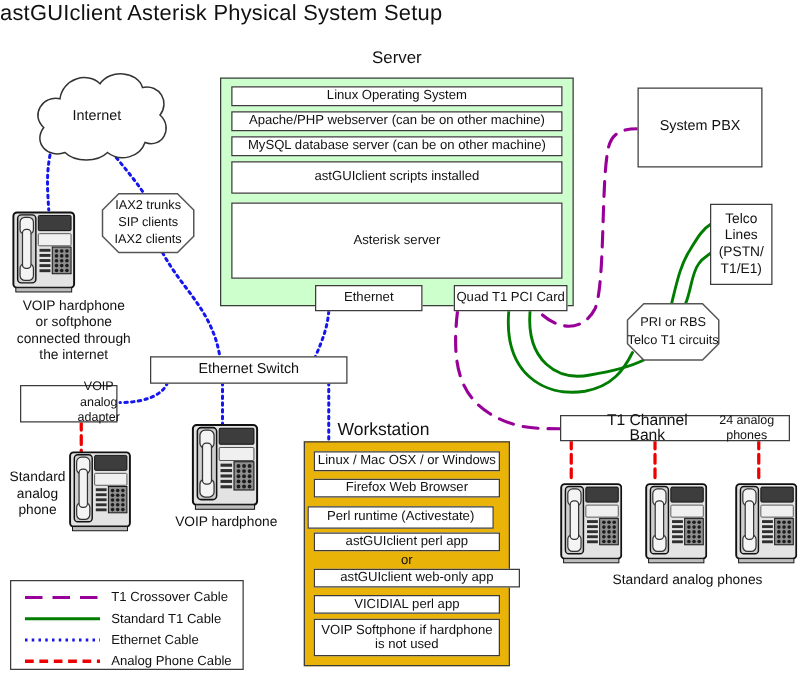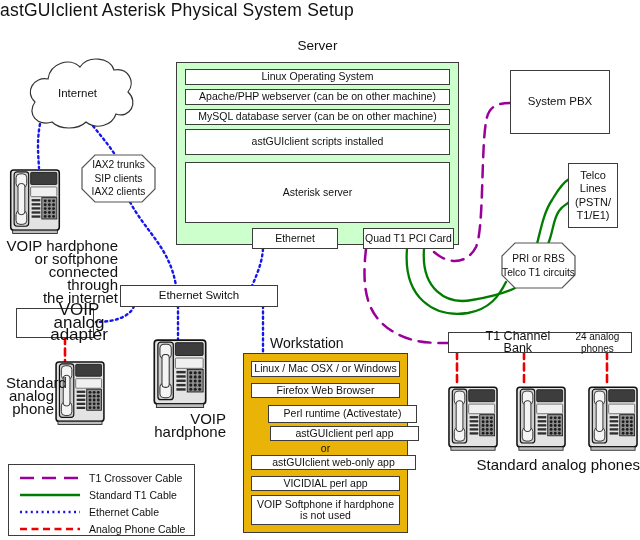--- a/index.html
+++ b/index.html
@@ -5,21 +5,21 @@
   html,body{margin:0;padding:0;background:#fff;}
   body{width:640px;height:540px;position:relative;overflow:hidden;
        font-family:"Liberation Sans", sans-serif;color:#111;}
   .abs{position:absolute;}
   .title{left:0;top:6;width:640;text-align:center;font-size:17.5px;letter-spacing:.2px;}
   .seclabel{text-align:center;font-size:13.5px;}
   .box{box-sizing:border-box;border:1px solid #3c3c3c;background:#fff;
        display:flex;align-items:center;justify-content:center;text-align:center;
        font-size:10.5px;line-height:11.5px;}
   .bigbox{box-sizing:border-box;border:1px solid #3c3c3c;}
-  .lbl{text-align:right;white-space:pre-line;font-size:15px;line-height:13px;}
+  .lbl{text-align:center;white-space:pre-line;font-size:11px;line-height:13px;}
   .octlbl{text-align:center;white-space:pre-line;font-size:10.2px;line-height:13.5px;}
   svg.layer{position:absolute;left:0;top:0;z-index:1;}
   .z2{z-index:2;} .z3{z-index:3;}
   .cb-big{font-size:12.5px;} .cb-small{font-size:10px;margin-left:5px;}
   .legend-row{display:flex;align-items:center;height:15px;margin:2px 0 0 10px;}
   .legend-row svg{flex:0 0 auto;}
   .legend-row .ltext{font-size:10.5px;margin-left:8px;}
 </style>
 </head>
 <body>
@@ -117,21 +117,21 @@
 (PSTN/
 T1/E1)</div>
 <div class="abs octlbl z2" style="left:500px;top:252px;width:77px;">PRI or RBS
 Telco T1 circuits</div>
 
 <div class="abs z2" style="left:40px;top:87px;width:75px;text-align:center;font-size:11.5px;">Internet</div>
 <div class="abs octlbl z2" style="left:82px;top:158px;width:73px;">IAX2 trunks
 SIP clients
 IAX2 clients</div>
 <div class="abs box z2" style="left:120px;top:285px;width:158px;height:22px;font-size:11.5px;">Ethernet Switch</div>
-<div class="abs box z2" style="left:16px;top:308px;width:78px;height:30px;white-space:pre-line;font-size:17px;line-height:12.5px;padding-left:48px;">VOIP analog
+<div class="abs box z2" style="left:16px;top:308px;width:78px;height:30px;white-space:pre-line;font-size:10px;line-height:12.5px;padding-left:48px;">VOIP analog
 adapter</div>
 
 <svg class="abs z2" style="left:8px;top:168px;" width="54" height="68">
     <use href="#phone"></use>
   </svg>
 <div class="abs lbl z2" style="left:0px;top:239px;width:118px;">VOIP hardphone
 or softphone
 connected through
 the internet</div>
 
@@ -159,22 +159,22 @@
 <div class="abs lbl z2" style="left:460px;top:458px;width:180px;">Standard analog phones</div>
 
 <div class="abs box z2" style="left:448px;top:332px;width:184px;height:21px;padding-left:28px;">
   <span class="cb-big">T1 Channel Bank</span>
   <span class="cb-small">24 analog phones</span>
 </div>
 
 <div class="abs bigbox z2" style="left: 243px; top: 353px; width: 165px; height: 180px; background: #eab308;">
   <div class="abs box" style="left:7px;top:7px;width:149px;height:16px;">Linux / Mac OSX / or Windows</div>
   <div class="abs box" style="left:7px;top:29px;width:149px;height:15px;">Firefox Web Browser</div>
-  <div class="abs box" style="left:24px;top:51px;width:149px;height:18px;">Perl runtime (Activestate)</div>
-  <div class="abs box" style="left:7px;top:72px;width:149px;height:15px;margin-left:19px;">astGUIclient perl app</div>
+  <div class="abs box" style="left:2px;top:51px;width:149px;height:18px;">Perl runtime (Activestate)</div>
+  <div class="abs box" style="left:7px;top:72px;width:149px;height:15px;">astGUIclient perl app</div>
   <div class="abs" style="left:0;top:88px;width:100%;text-align:center;font-size:10.5px;">or</div>
   <div class="abs box" style="left:7px;top:101px;width:165px;height:15px;">astGUIclient web-only app</div>
   <div class="abs box" style="left:7px;top:122px;width:149px;height:15px;">VICIDIAL perl app</div>
   <div class="abs box" style="left:7px;top:141px;width:149px;height:30px;">VOIP Softphone if hardphone is not used</div>
 </div>
 
 <div class="abs z2" style="left:30px;top:446px;width:140px;text-align:center;font-size:12.5px;margin-top:47px;">Cable Type Key</div>
 <div class="abs bigbox z2" style="left:8px;top:464px;width:187px;height:72px;background:#fff;padding-top:3px;">
   <div class="legend-row">
     <svg width="62" height="6">

